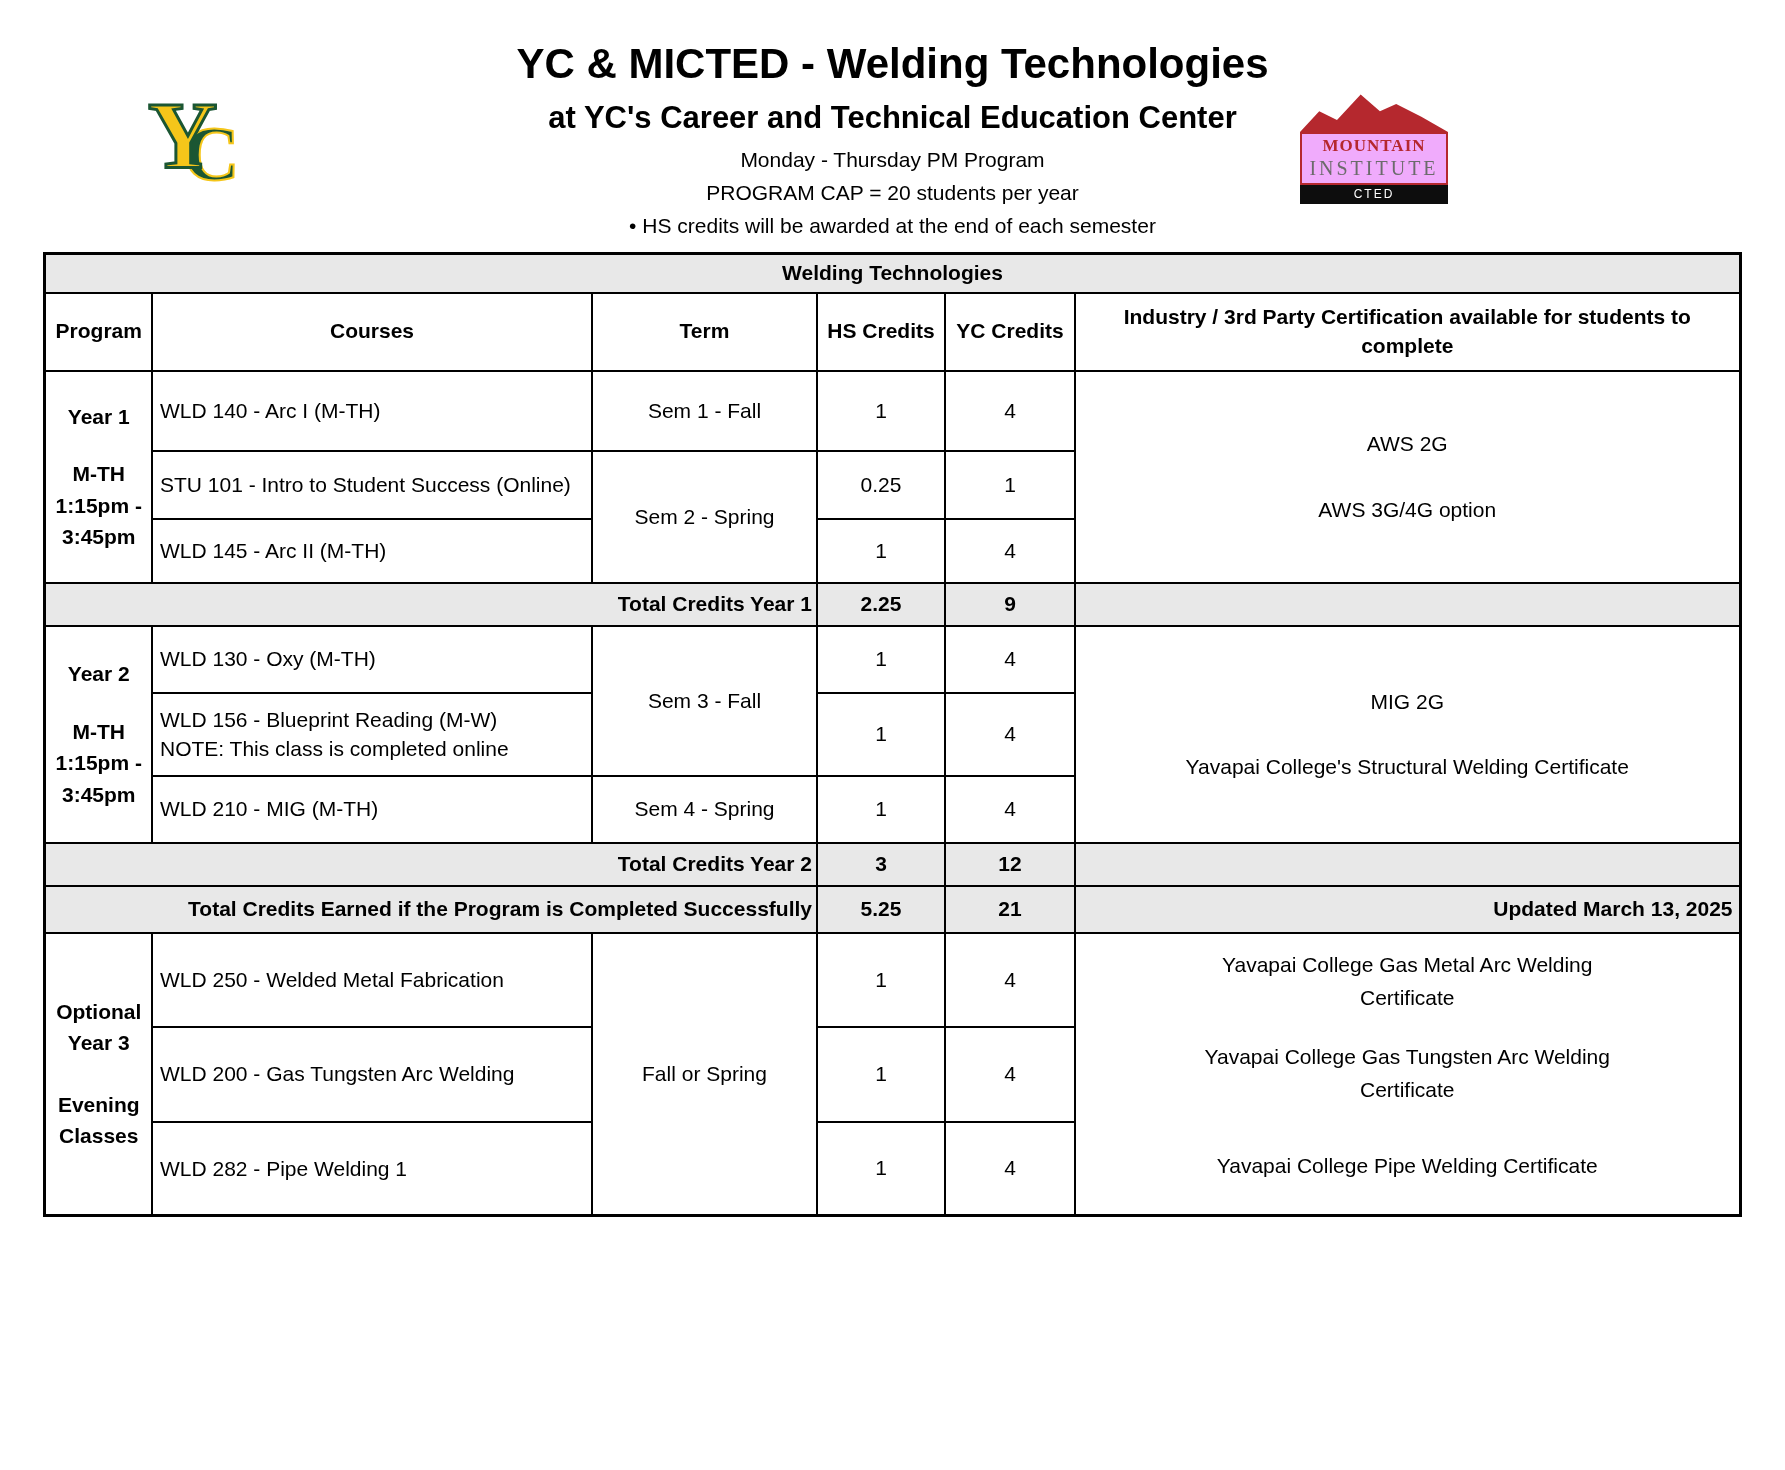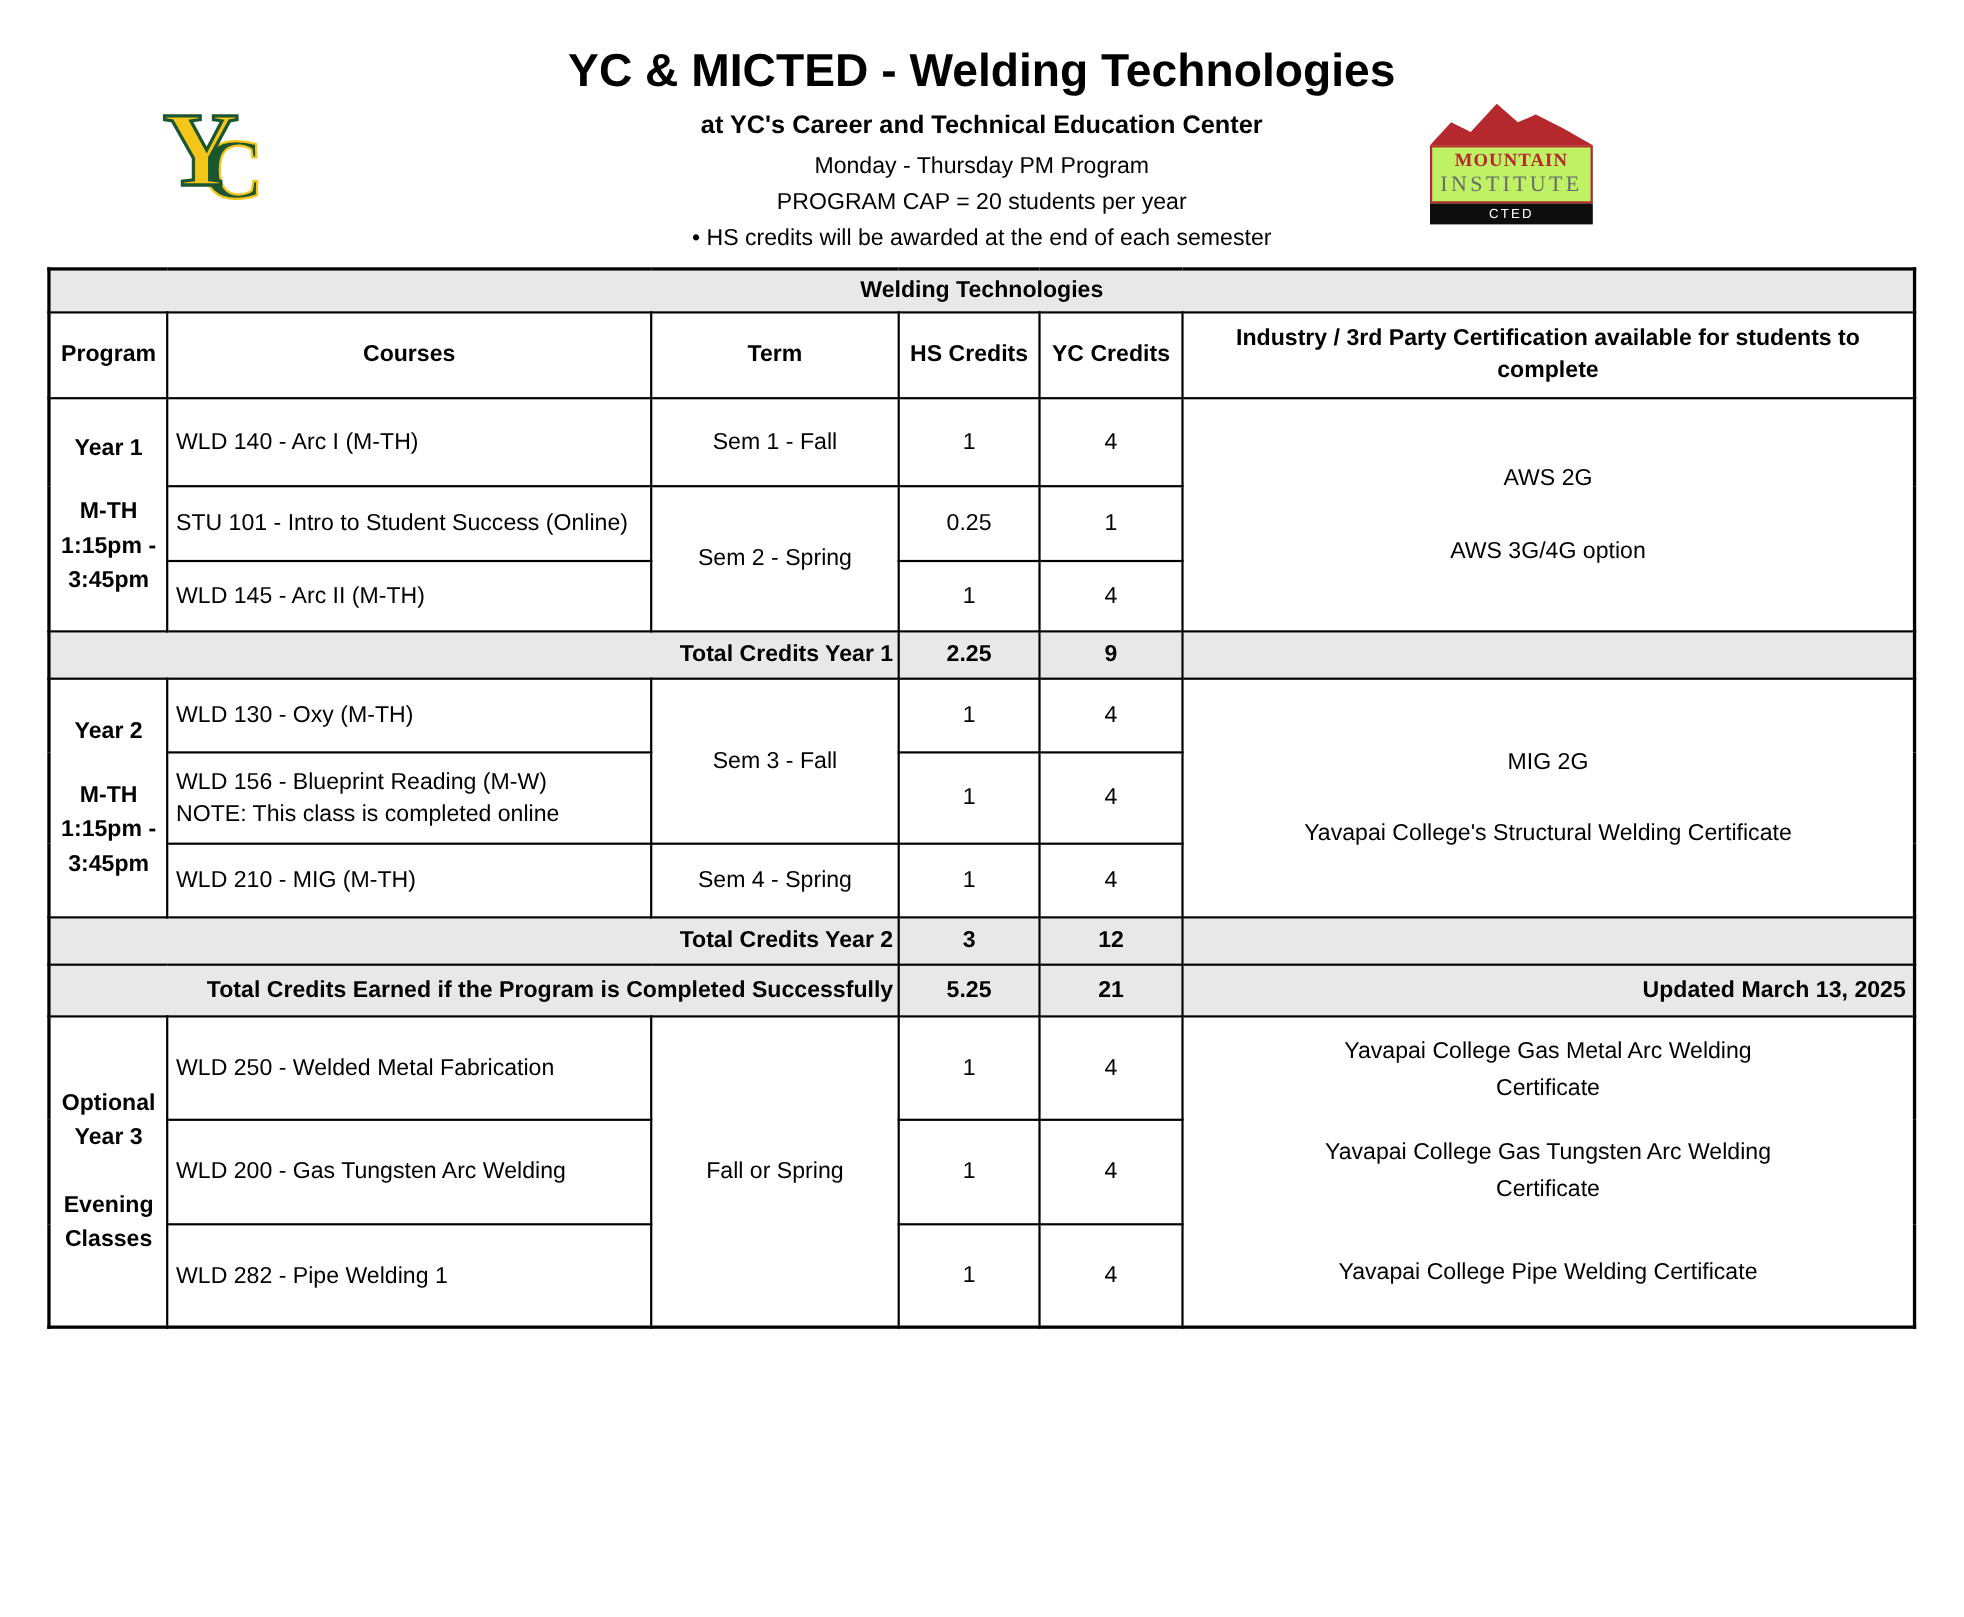--- a/index.html
+++ b/index.html
@@ -4,36 +4,36 @@
 <style>
   * { margin:0; padding:0; box-sizing:border-box; }
   html,body { background:#ffffff; }
   body { width:1785px; height:1470px; font-family:"Liberation Sans", sans-serif; color:#000; position:relative; overflow:hidden; }
 
   .page { width:1785px; height:1168px; position:relative; }
 
   
   .header { padding-top:42px; text-align:center; position:relative; }
   .title { font-size:42px; font-weight:bold; line-height:1.05; }
-  .subtitle { font-size:23px; font-weight:bold; margin-top:14px; }
+  .subtitle { font-size:31px; font-weight:bold; margin-top:14px; }
   .hline { font-size:21px; margin-top:12px; }
   .hline.tight { margin-top:9px; }
 
   
   .yc-logo { position:absolute; left:148px; top:80px; width:120px; height:110px; text-align:left; }
   .yc-y { font-family:"Liberation Serif", serif; font-weight:bold; font-size:96px; color:#F5C61A;
           -webkit-text-stroke:3px #1B5633; position:relative; z-index:2; }
   .yc-c { font-family:"Liberation Serif", serif; font-weight:bold; font-size:78px; color:#1B5633;
           -webkit-text-stroke:2px #F5C61A; margin-left:-34px; position:relative; top:12px; z-index:1; }
 
   
   .mi-logo { position:absolute; left:1300px; top:92px; width:148px; }
   .mi-mountain { height:40px; background:#B5282E;
       clip-path: polygon(0% 100%, 13% 48%, 25% 70%, 41% 6%, 54% 48%, 65% 30%, 82% 62%, 100% 100%); }
-  .mi-box { border:2px solid #B5282E; background:#bef264; text-align:center; padding:2px 0 3px; }
+  .mi-box { border:2px solid #B5282E; background:#f0abfc; text-align:center; padding:2px 0 3px; }
   .mi-name { font-family:"Liberation Serif", serif; color:#B5282E; font-weight:bold; font-size:17px; letter-spacing:1px; }
   .mi-inst { font-family:Liberation Serif, serif; color:#6b6b6b; font-size:20px; letter-spacing:3px; margin-top:1px; }
   .mi-cted { background:#0d0d0d; color:#fff; text-align:center; font-size:12px; letter-spacing:2px; padding:2px 0 3px; }
 
   
   table.grid { border-collapse:collapse; width:1695px; margin:14px auto 0 auto; table-layout:fixed; border:3px solid #000000; }
   .grid td, .grid th { border:2px solid #000; vertical-align:middle; font-size:21px; overflow:hidden; }
 
   .band { background:#E8E8E8; font-weight:bold; text-align:center; font-size:22px; }
   .colh { font-weight:bold; text-align:center; line-height:1.35; }

